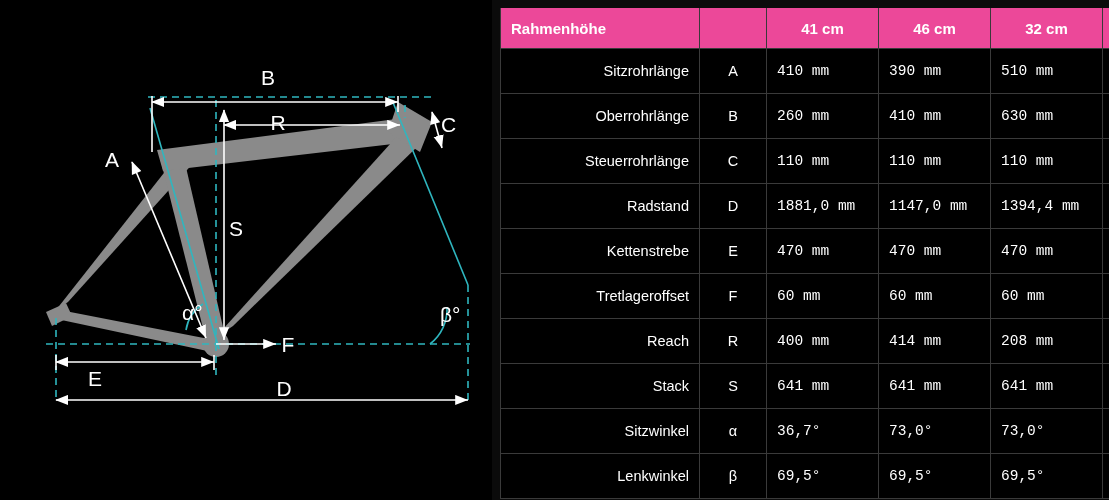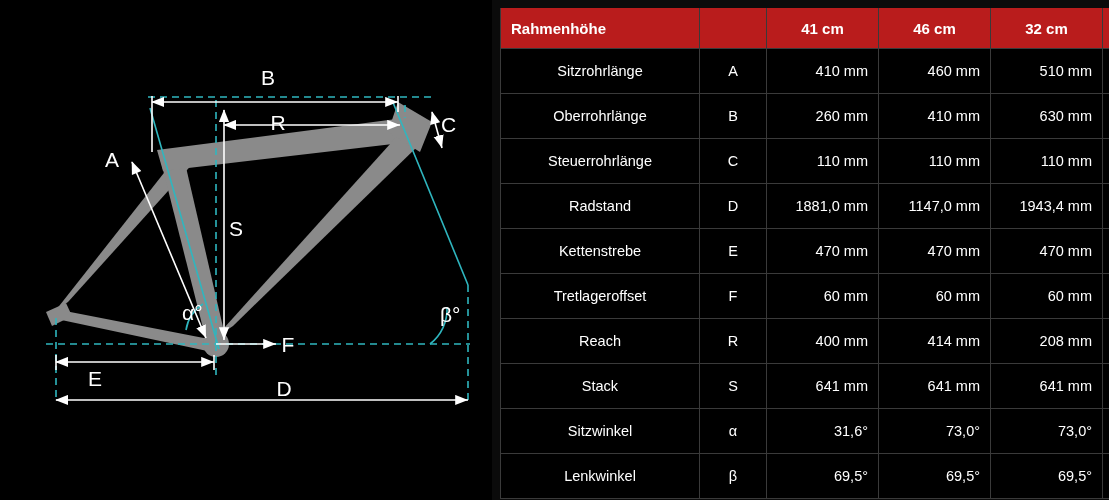--- a/index.html
+++ b/index.html
@@ -53,33 +53,33 @@
   table.geo th, table.geo td {
     border: 1px solid #3a3a3a;
     color: #ffffff;
     font-size: 14.5px;
     font-weight: 400;
     height: 44px;
     padding: 0 10px;
     white-space: nowrap;
   }
   table.geo thead th {
-    background: #b91c1c;
+    background: #ec4899;
     font-weight: 700;
     font-size: 15px;
     border: 1px solid #3a3a3a;
     border-top: none;
     height: 40px;
   }
   .col-name { width: 178px; text-align: left; }
   .col-sym  { width: 46px;  text-align: center; }
   .col-val  { width: 91px;  text-align: center; margin-left: 28px; }
-  table.geo tbody td.name { text-align: center; }
+  table.geo tbody td.name { text-align: right; }
   table.geo tbody td.sym  { text-align: center; }
-  table.geo tbody td.val  { text-align: right; }
+  table.geo tbody td.val  { text-align: left; font-family: Liberation Mono, monospace; }
   table.geo thead th.col-name { text-align: left; }
   table.geo tbody tr { background: #000000; }
 </style>
 </head>
 <body>
 
 <div class="page">
 
   <div class="diagram">
     <svg width="492" height="500" viewBox="0 0 492 500" xmlns="http://www.w3.org/2000/svg">
@@ -184,21 +184,21 @@
           <th class="col-val">46 cm</th>
           <th class="col-val">32 cm</th>
           <th class="col-val">56 cm</th>
         </tr>
       </thead>
       <tbody>
         <tr>
           <td class="name">Sitzrohrlänge</td>
           <td class="sym">A</td>
           <td class="val">410 mm</td>
-          <td class="val">460 mm</td>
+          <td class="val">390 mm</td>
           <td class="val">510 mm</td>
           <td class="val">560 mm</td>
         </tr>
         <tr>
           <td class="name">Oberrohrlänge</td>
           <td class="sym">B</td>
           <td class="val">260 mm</td>
           <td class="val">410 mm</td>
           <td class="val">630 mm</td>
           <td class="val">650 mm</td>
@@ -209,21 +209,21 @@
           <td class="val">110 mm</td>
           <td class="val">110 mm</td>
           <td class="val">110 mm</td>
           <td class="val">140 mm</td>
         </tr>
         <tr>
           <td class="name">Radstand</td>
           <td class="sym">D</td>
           <td class="val">1881,0 mm</td>
           <td class="val">1147,0 mm</td>
-          <td class="val">1943,4 mm</td>
+          <td class="val">1394,4 mm</td>
           <td class="val">1176,0 mm</td>
         </tr>
         <tr>
           <td class="name">Kettenstrebe</td>
           <td class="sym">E</td>
           <td class="val">470 mm</td>
           <td class="val">470 mm</td>
           <td class="val">470 mm</td>
           <td class="val">470 mm</td>
         </tr>
@@ -247,21 +247,21 @@
           <td class="name">Stack</td>
           <td class="sym">S</td>
           <td class="val">641 mm</td>
           <td class="val">641 mm</td>
           <td class="val">641 mm</td>
           <td class="val">672 mm</td>
         </tr>
         <tr>
           <td class="name">Sitzwinkel</td>
           <td class="sym">α</td>
-          <td class="val">31,6°</td>
+          <td class="val">36,7°</td>
           <td class="val">73,0°</td>
           <td class="val">73,0°</td>
           <td class="val">72,5°</td>
         </tr>
         <tr>
           <td class="name">Lenkwinkel</td>
           <td class="sym">β</td>
           <td class="val">69,5°</td>
           <td class="val">69,5°</td>
           <td class="val">69,5°</td>

